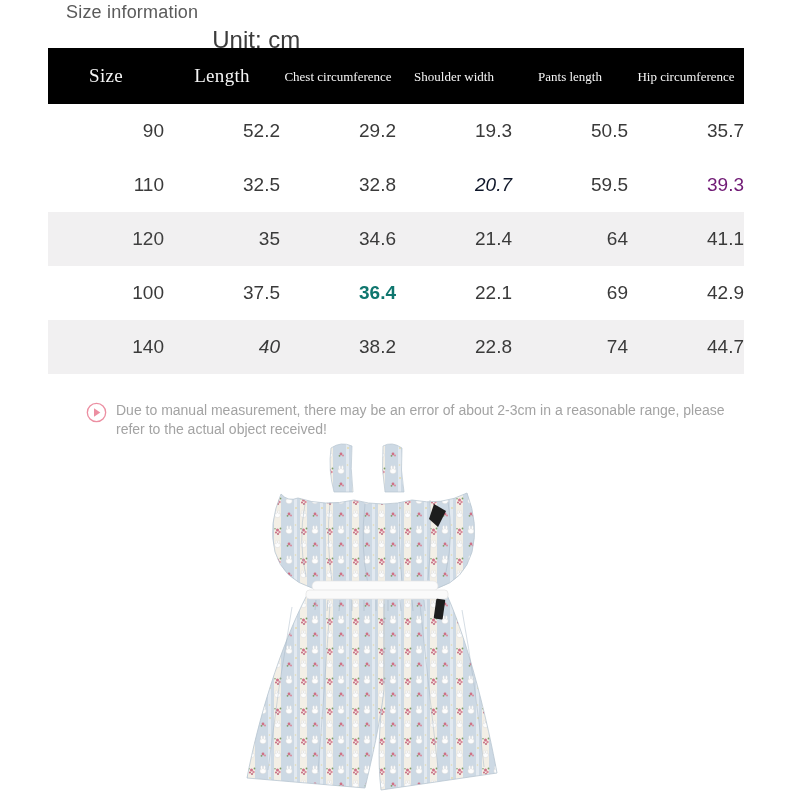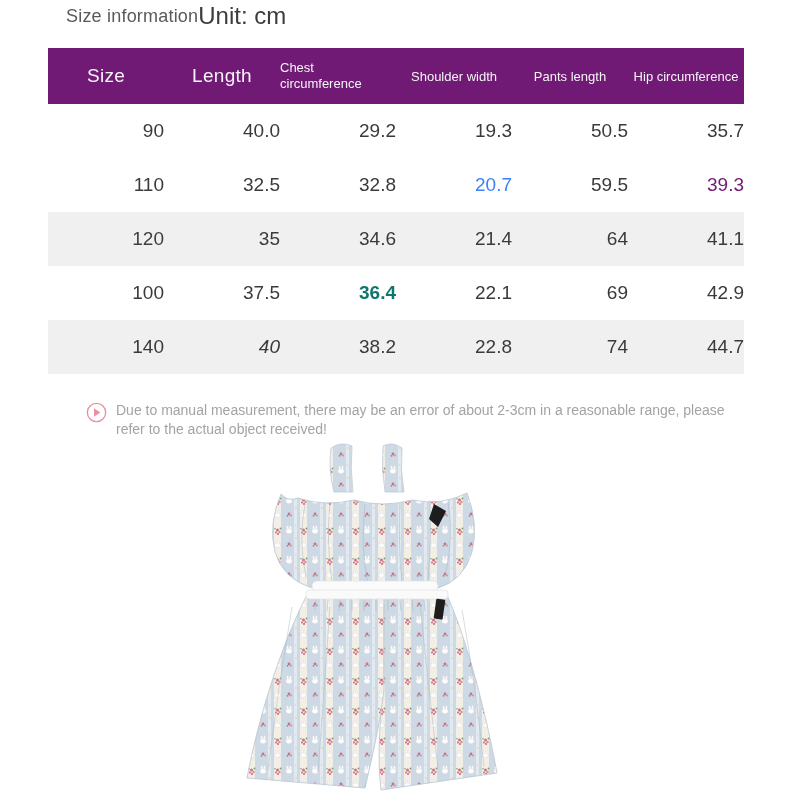--- a/index.html
+++ b/index.html
@@ -2,23 +2,23 @@
 <html><head>
 <meta charset="utf-8">
 <style>
   * { margin:0; padding:0; box-sizing:border-box; }
   html,body { width:800px; height:800px; background:#ffffff; overflow:hidden;
               font-family:"Liberation Sans", sans-serif; }
 
   .page { position:relative; width:800px; height:800px; background:#fff; }
 
   
-  .heading { position:absolute; left:66px; top:2px; display:flex; align-items:center; }
+  .heading { position:absolute; left:66px; top:2px; display:flex; align-items:flex-start; gap:14px; }
   .heading .title { font-size:18px; color:#5a5a5a; letter-spacing:0.2px; }
-  .heading .unit  { font-size:24px; color:#3c3c3c; }
+  .heading .unit  { font-size:24px; color:#3c3c3c;margin-top:24px; }
 
   
   table.size-table { position:absolute; left:48px; top:48px; width:696px;
                      border-collapse:collapse; table-layout:fixed; }
   table.size-table th { height:56px; color:#f5f5f5; font-weight:normal; vertical-align:middle; }
   table.size-table th .h-big   { font-size:19px; letter-spacing:0.3px; }
   table.size-table th .h-small { display:inline-block; text-align:left; font-size:13px; line-height:1.18; }
   table.size-table td { height:54px; text-align:right; vertical-align:middle;
                         font-size:19px; color:#3a3a3a; }
 
@@ -37,43 +37,43 @@
 
 <div class="page">
 
   <div class="heading">
     <span class="title">Size information</span>
     <span class="unit">Unit: cm</span>
   </div>
 
   <table class="size-table">
     <thead>
-      <tr style="background: #701a75;">
+      <tr style="background: #000000; font-family: Liberation Serif, serif;">
           <th><span class="h-big">Size</span></th>
           <th><span class="h-big">Length</span></th>
           <th><span class="h-small">Chest circumference</span></th>
           <th><span class="h-small">Shoulder width</span></th>
           <th><span class="h-small">Pants length</span></th>
           <th><span class="h-small">Hip circumference</span></th>
         </tr>
     </thead>
     <tbody>
         <tr>
           <td style="color: rgb(58, 58, 58);">90</td>
-          <td style="color: rgb(58, 58, 58);">40.0</td>
+          <td style="color: rgb(58, 58, 58);">52.2</td>
           <td style="color: rgb(58, 58, 58);">29.2</td>
           <td style="color: rgb(58, 58, 58);">19.3</td>
           <td style="color: rgb(58, 58, 58);">50.5</td>
           <td style="color: rgb(58, 58, 58);">35.7</td>
         </tr>
         <tr>
           <td style="color: rgb(58, 58, 58);">110</td>
           <td style="color: rgb(58, 58, 58);">32.5</td>
           <td style="color: rgb(58, 58, 58);">32.8</td>
-          <td style="color: #3b82f6;">20.7</td>
+          <td style="color: #0f172a; font-style: italic;">20.7</td>
           <td style="color: rgb(58, 58, 58);">59.5</td>
           <td style="color: #701a75;">39.3</td>
         </tr>
         <tr style="background: rgb(241, 240, 241);">
           <td style="color: #404040;">120</td>
           <td style="color: rgb(58, 58, 58);">35</td>
           <td style="color: rgb(58, 58, 58);">34.6</td>
           <td style="color: rgb(58, 58, 58);">21.4</td>
           <td style="color: rgb(58, 58, 58);">64</td>
           <td style="color: rgb(58, 58, 58);">41.1</td>

